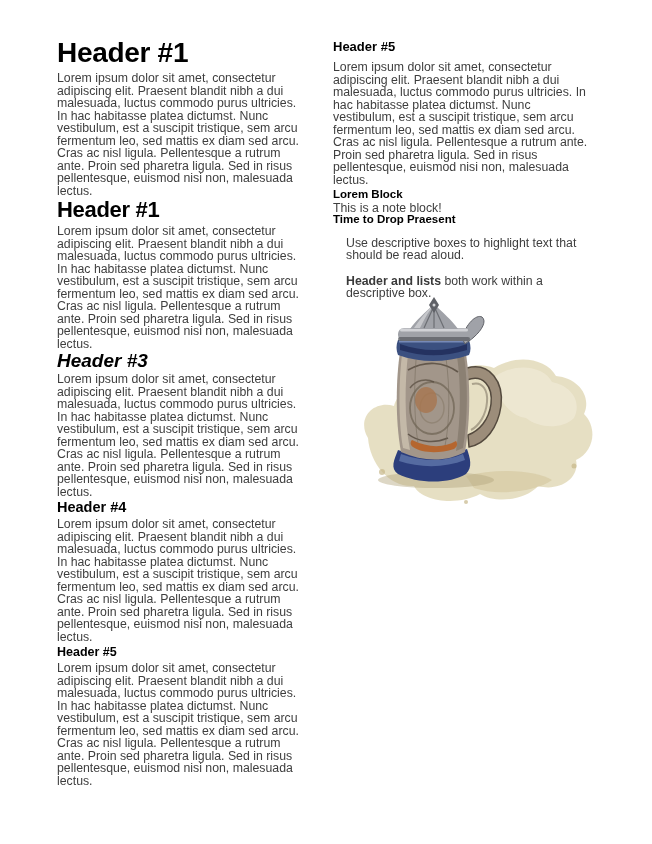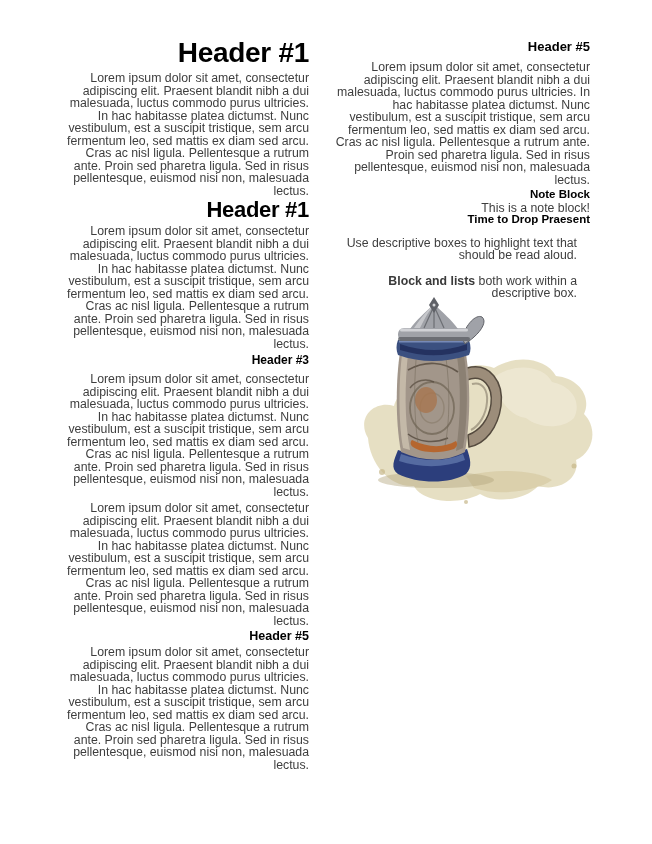--- a/index.html
+++ b/index.html
@@ -4,30 +4,29 @@
 <style>
   * { box-sizing: border-box; }
   html, body { margin: 0; padding: 0; background: #ffffff; }
   .page {
     position: relative;
     width: 652px;
     height: 832px;
     background: #ffffff;
     overflow: hidden;
     font-family: "Liberation Sans", "DejaVu Sans", sans-serif;
-    text-align: right;
   }
   .col { position: absolute; top: 42px; }
   .col-left  { left: 57px;  width: 252px; }
   .col-right { left: 333px; width: 257px; }
 
   h1, h2, h3, h4, h5 { color: #000000; font-weight: 700; }
   h1 { font-size: 28px;   line-height: 22px; margin: 0 0 8px;  letter-spacing: -0.3px; }
   h2 { font-size: 22px;   line-height: 17px; margin: 2px 0 7px; letter-spacing: -0.3px; }
-  h3 { font-size: 12px;   line-height: 13px; margin: 2px 0 6px; }
+  h3 { font-size: 19px;   line-height: 13px; margin: 2px 0 6px; font-style: italic; }
   h4 { font-size: 14.5px; line-height: 11px; margin: 2px 0 5px; }
   h5 { font-size: 12.5px; line-height: 10px; margin: 2px 0 5px; }
   .h5-right { font-size: 13px; line-height: 10px; margin: 0 0 9px; }
 
   p.body {
     font-size: 12.3px;
     line-height: 12.5px;
     color: #3e3e3e;
     margin: 0 0 4px;
   }
@@ -61,37 +60,38 @@
   <div class="col col-left">
     <h1>Header #1</h1>
     <p class="body">Lorem ipsum dolor sit amet, consectetur adipiscing elit. Praesent blandit nibh a dui malesuada, luctus commodo purus ultricies. In hac habitasse platea dictumst. Nunc vestibulum, est a suscipit tristique, sem arcu fermentum leo, sed mattis ex diam sed arcu. Cras ac nisl ligula. Pellentesque a rutrum ante. Proin sed pharetra ligula. Sed in risus pellentesque, euismod nisi non, malesuada lectus.</p>
 
     <h2>Header #1</h2>
     <p class="body">Lorem ipsum dolor sit amet, consectetur adipiscing elit. Praesent blandit nibh a dui malesuada, luctus commodo purus ultricies. In hac habitasse platea dictumst. Nunc vestibulum, est a suscipit tristique, sem arcu fermentum leo, sed mattis ex diam sed arcu. Cras ac nisl ligula. Pellentesque a rutrum ante. Proin sed pharetra ligula. Sed in risus pellentesque, euismod nisi non, malesuada lectus.</p>
 
     <h3>Header #3</h3>
     <p class="body">Lorem ipsum dolor sit amet, consectetur adipiscing elit. Praesent blandit nibh a dui malesuada, luctus commodo purus ultricies. In hac habitasse platea dictumst. Nunc vestibulum, est a suscipit tristique, sem arcu fermentum leo, sed mattis ex diam sed arcu. Cras ac nisl ligula. Pellentesque a rutrum ante. Proin sed pharetra ligula. Sed in risus pellentesque, euismod nisi non, malesuada lectus.</p>
 
+    <h4>Header #4</h4>
     <p class="body">Lorem ipsum dolor sit amet, consectetur adipiscing elit. Praesent blandit nibh a dui malesuada, luctus commodo purus ultricies. In hac habitasse platea dictumst. Nunc vestibulum, est a suscipit tristique, sem arcu fermentum leo, sed mattis ex diam sed arcu. Cras ac nisl ligula. Pellentesque a rutrum ante. Proin sed pharetra ligula. Sed in risus pellentesque, euismod nisi non, malesuada lectus.</p>
 
     <h5>Header #5</h5>
     <p class="body">Lorem ipsum dolor sit amet, consectetur adipiscing elit. Praesent blandit nibh a dui malesuada, luctus commodo purus ultricies. In hac habitasse platea dictumst. Nunc vestibulum, est a suscipit tristique, sem arcu fermentum leo, sed mattis ex diam sed arcu. Cras ac nisl ligula. Pellentesque a rutrum ante. Proin sed pharetra ligula. Sed in risus pellentesque, euismod nisi non, malesuada lectus.</p>
   </div>
 
   <div class="col col-right">
     <h5 class="h5-right">Header #5</h5>
     <p class="body">Lorem ipsum dolor sit amet, consectetur adipiscing elit. Praesent blandit nibh a dui malesuada, luctus commodo purus ultricies. In hac habitasse platea dictumst. Nunc vestibulum, est a suscipit tristique, sem arcu fermentum leo, sed mattis ex diam sed arcu. Cras ac nisl ligula. Pellentesque a rutrum ante. Proin sed pharetra ligula. Sed in risus pellentesque, euismod nisi non, malesuada lectus.</p>
 
-    <div class="mini-head">Note Block</div>
+    <div class="mini-head">Lorem Block</div>
     <p class="body tight-nb">This is a note block!</p>
 
     <div class="mini-head">Time to Drop Praesent</div>
     <p class="body tight">Use descriptive boxes to highlight text that should be read aloud.</p>
 
-    <p class="body tight"><strong>Block and lists</strong><span> both work within a descriptive box.</span></p>
+    <p class="body tight"><strong>Header and lists</strong><span> both work within a descriptive box.</span></p>
   </div>
 
   <figure class="illustration">
     <svg viewBox="0 0 264 212" xmlns="http://www.w3.org/2000/svg" role="img">
 
       <g>
         <path d="M22,142 C10,122 28,104 48,110 C52,92 78,84 96,92 C104,74 128,64 148,72 C170,58 200,62 210,80 C232,82 246,100 238,118 C252,132 248,156 230,164 C234,182 214,196 192,190 C180,204 150,208 134,198 C112,210 76,206 68,190 C44,192 24,168 22,142 Z" opacity="0.85" fill="#e2d9b8"></path>
         <path d="M150,80 C170,66 198,70 206,86 C226,90 236,106 228,122 C216,134 192,132 180,122 C162,120 148,98 150,80 Z" opacity="0.8" fill="#efe9d4"></path>
         <path d="M60,150 C48,136 62,118 82,126 C100,118 118,130 112,146 C124,158 106,176 88,168 C72,176 58,164 60,150 Z" opacity="0.65" fill="#d0c296"></path>
         <path d="M120,180 C150,172 190,174 206,184 C190,196 150,200 128,192 Z" opacity="0.5" fill="#d0c296"></path>

